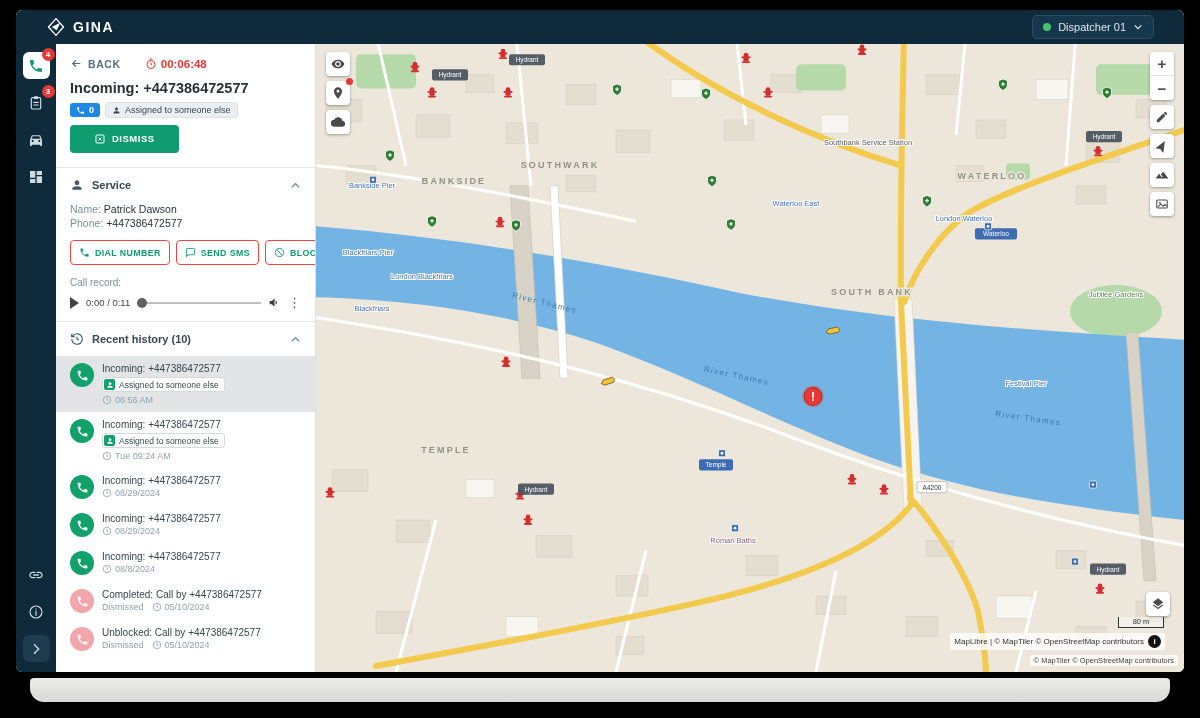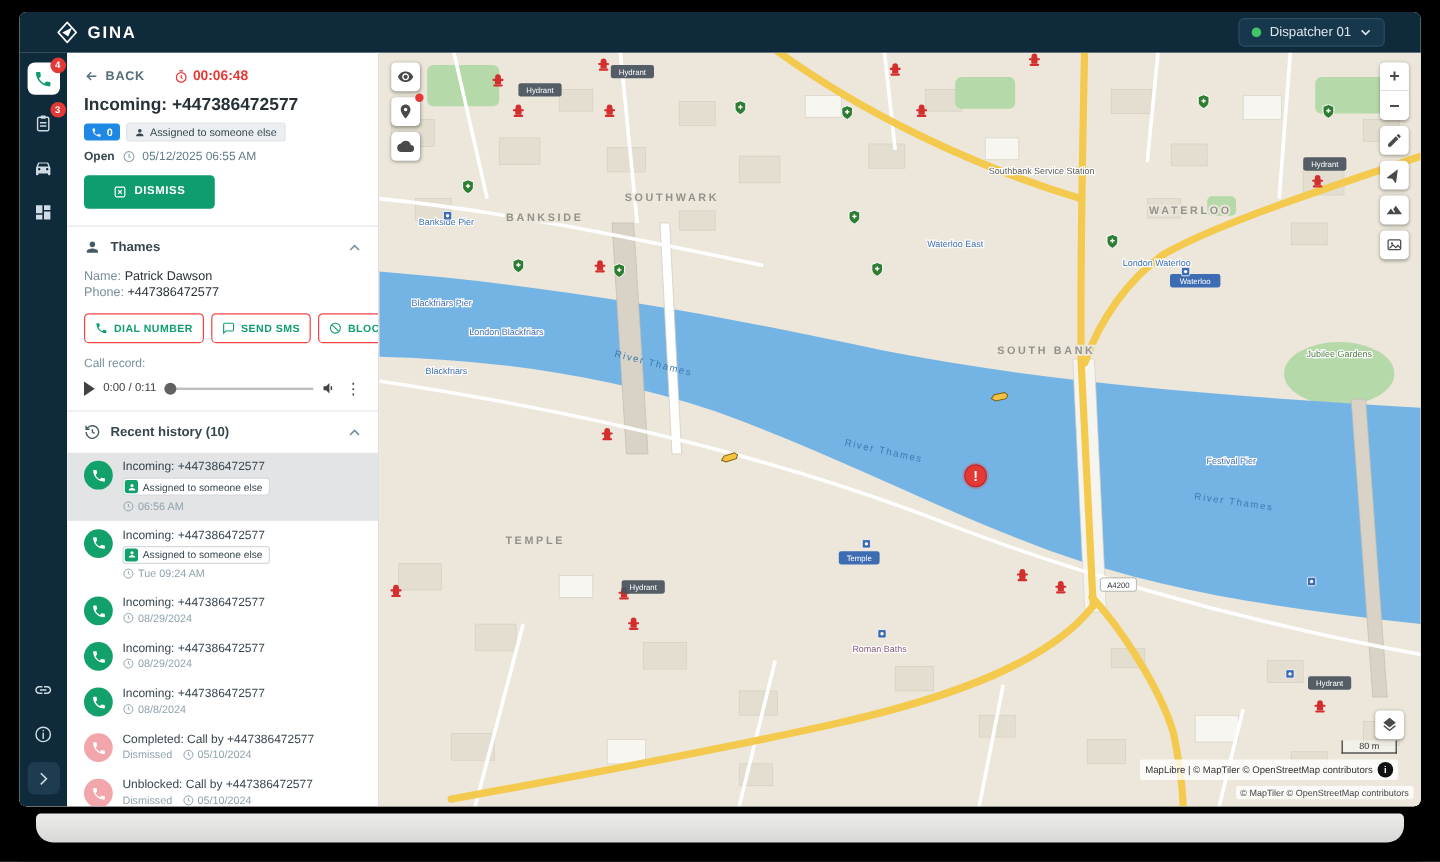--- a/index.html
+++ b/index.html
@@ -206,43 +206,35 @@
               </svg>
             <span>0</span>
           </span>
           <span class="pill gray">
             <svg viewBox="0 0 24 24">
                 <path fill="#37474f" d="M12 12c2.2 0 4-1.8 4-4s-1.8-4-4-4-4 1.8-4 4 1.8 4 4 4zm0 2c-2.7 0-8 1.3-8 4v2h16v-2c0-2.7-5.3-4-8-4z"></path>
               </svg>
             <span>Assigned to someone else</span>
           </span>
         </div>
-        <div class="statusrow">
-          <span class="open">Open</span>
-          <svg viewBox="0 0 24 24" fill="none" stroke="#90a4ae" stroke-width="2">
-              <circle cx="12" cy="12" r="9"></circle>
-              <path d="M12 7v5l3 2"></path>
-            </svg>
-          <span>05/12/2025 06:55 AM</span>
-        </div>
         <div class="actionrow">
           <button class="btn-solid">
             <svg viewBox="0 0 24 24" fill="none" stroke="#fff" stroke-width="2">
                 <rect x="4" y="4" width="16" height="16" rx="2"></rect>
                 <path d="M9 9l6 6M15 9l-6 6"></path>
               </svg>
             <span>DISMISS</span>
           </button>
         </div>
         <div class="divider"></div>
         <div class="sec-head">
           <svg class="ic" viewBox="0 0 24 24">
               <path fill="currentColor" d="M12 12c2.2 0 4-1.8 4-4s-1.8-4-4-4-4 1.8-4 4 1.8 4 4 4zm0 2c-2.7 0-8 1.3-8 4v2h16v-2c0-2.7-5.3-4-8-4z"></path>
             </svg>
-          <span class="sec-title">Thames</span>
+          <span class="sec-title">Service</span>
           <svg class="chev" viewBox="0 0 12 12">
               <path d="M2 8 L6 4 L10 8" fill="none" stroke="currentColor" stroke-width="1.5"></path>
             </svg>
         </div>
         <div class="kv"><span class="k">Name:</span> <span>Patrick Dawson</span></div>
         <div class="kv"><span class="k">Phone:</span> <span>+447386472577</span></div>
         <div class="outline-row">
           <button class="btn-outline">
             <svg viewBox="0 0 24 24">
                 <path fill="currentColor" d="M6.62 10.79c1.44 2.83 3.76 5.14 6.59 6.59l2.2-2.21c.27-.27.67-.36 1.02-.24 1.12.37 2.33.57 3.57.57.55 0 1 .45 1 1V20c0 .55-.45 1-1 1-9.39 0-17-7.61-17-17 0-.55.45-1 1-1h3.5c.55 0 1 .45 1 1 0 1.25.2 2.45.57 3.57.11.35.03.74-.25 1.02l-2.2 2.2z"></path>

